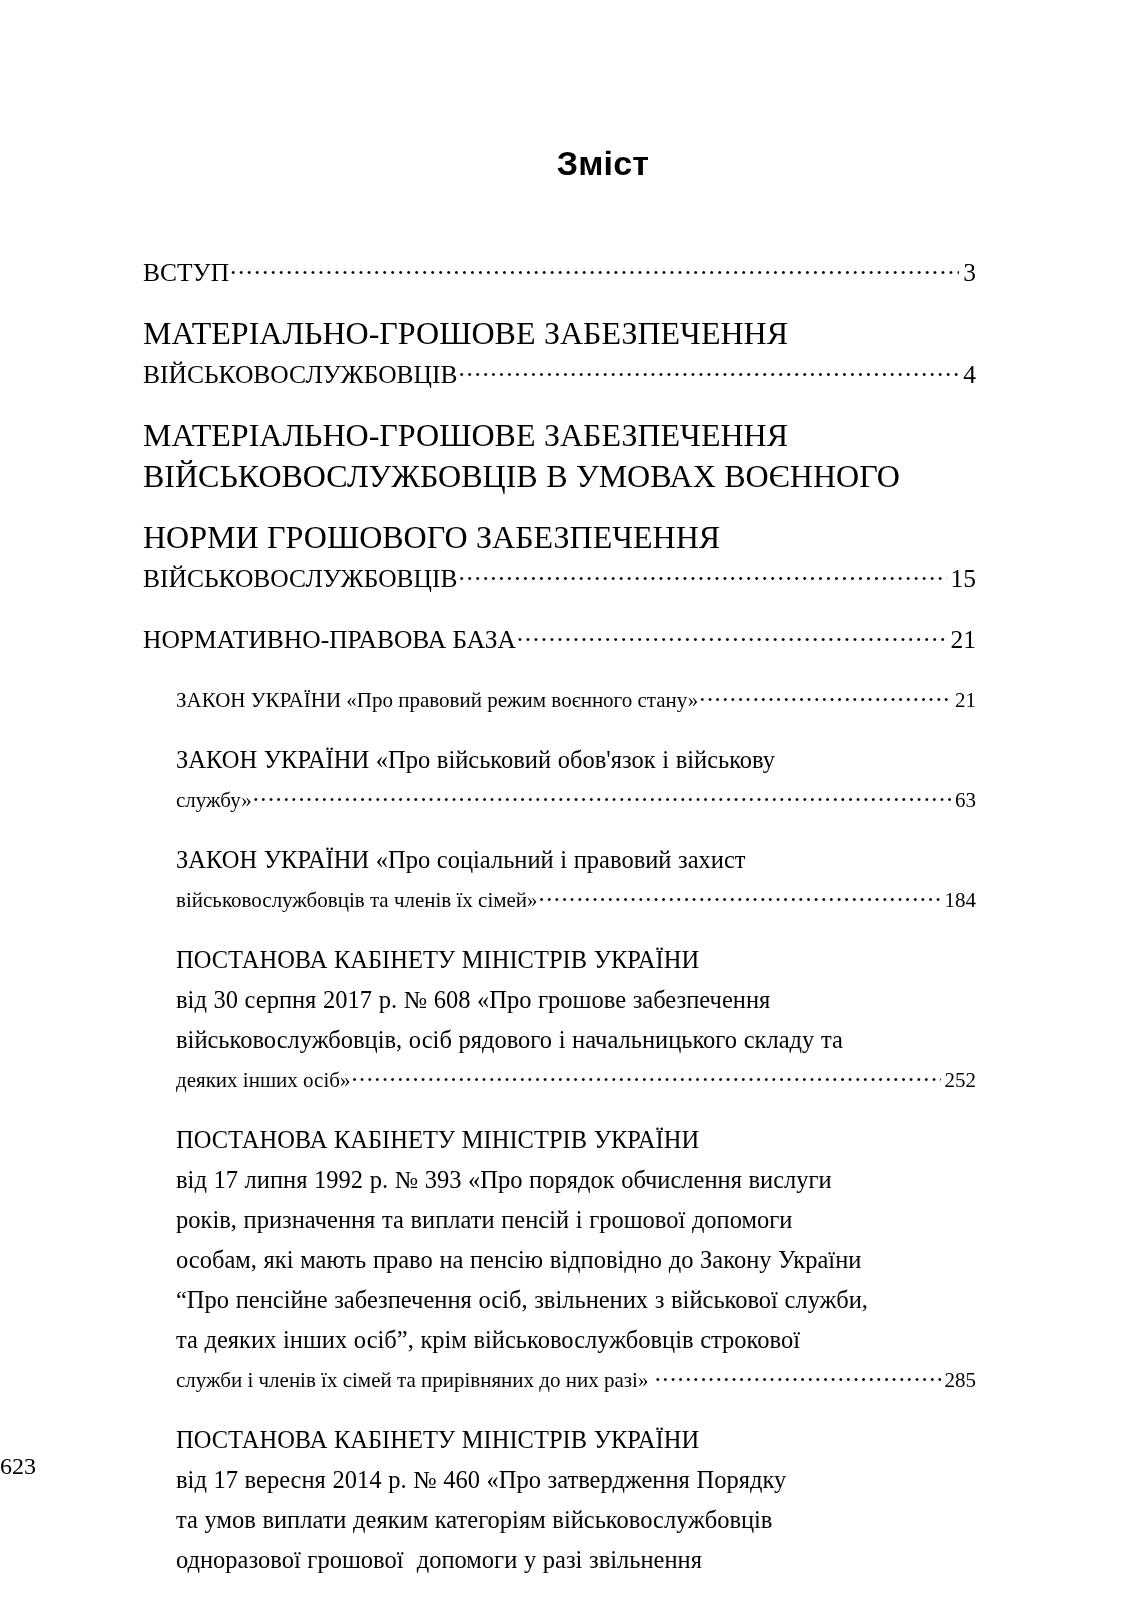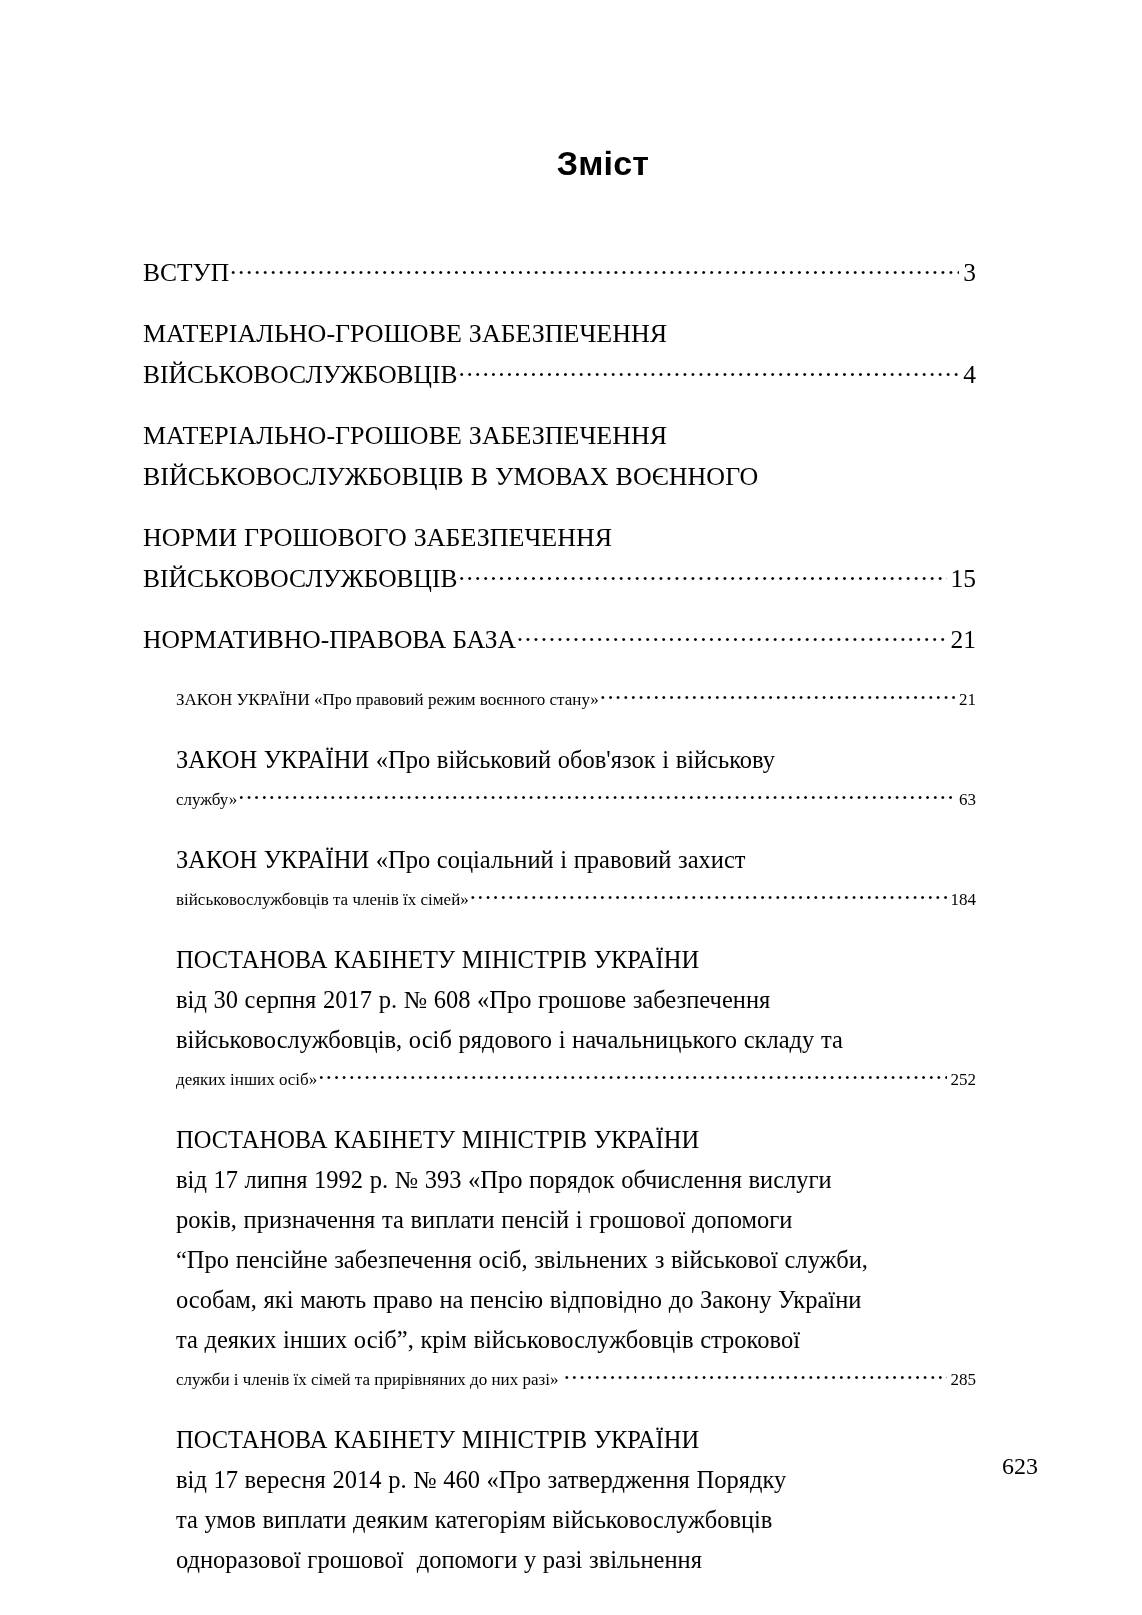--- a/index.html
+++ b/index.html
@@ -42,39 +42,39 @@
   .toc-entry.level-2 {
     margin-left: 33px;
     width: 800px;
   }
   .toc-entry:last-child {
     margin-bottom: 0;
   }
   .toc-line {
     position: relative;
     display: block;
-    font-size: 26px;
+    font-size: 32px;
     line-height: 41px;
     white-space: pre-wrap;
     word-spacing: 0.5px;
   }
   .toc-entry.level-2 .toc-line {
     font-size: 24.5px;
     line-height: 40px;
   }
   .toc-last-line {
     display: flex;
     align-items: baseline;
     width: 100%;
     font-size: 25.5px;
     line-height: 41px;
     justify-content: center;
   }
   .toc-entry.level-2 .toc-last-line {
-    font-size: 17px;
+    font-size: 21px;
     line-height: 40px;
   }
   .toc-text {
     flex: 0 1 auto;
     white-space: pre-wrap;
   }
   .toc-leader {
     flex: 1 1 auto;
     min-width: 6px;
     overflow: hidden;
@@ -101,21 +101,21 @@
     flex: 0 0 auto;
     text-align: right;
     padding-left: 3px;
     white-space: nowrap;
   }
   .folio {
     position: absolute;
     top: 1451px;
     left: 0;
     width: 1038px;
-    text-align: right;
+    text-align: left;
     font-size: 24px;
     line-height: 30px;
     color: #000000;
   }
 </style>
 </head>
 <body>
 
 <div class="page">
 
@@ -186,22 +186,22 @@
         <div class="toc-last-line">
           <span class="toc-text">деяких інших осіб»</span>
           <span class="toc-leader"></span>
           <span class="toc-page">252</span>
         </div>
       </div>
       <div class="toc-entry level-2">
         <span class="toc-line">ПОСТАНОВА КАБІНЕТУ МІНІСТРІВ УКРАЇНИ</span>
         <span class="toc-line">від 17 липня 1992 р. № 393 «Про порядок обчислення вислуги</span>
         <span class="toc-line">років, призначення та виплати пенсій і грошової допомоги</span>
+        <span class="toc-line">особам, які мають право на пенсію відповідно до Закону України</span>
         <span class="toc-line">“Про пенсійне забезпечення осіб, звільнених з військової служби,</span>
-        <span class="toc-line">особам, які мають право на пенсію відповідно до Закону України</span>
         <span class="toc-line">та деяких інших осіб”, крім військовослужбовців строкової</span>
         <div class="toc-last-line">
           <span class="toc-text">служби і членів їх сімей та прирівняних до них разі» </span>
           <span class="toc-leader"></span>
           <span class="toc-page">285</span>
         </div>
       </div>
       <div class="toc-entry level-2">
         <span class="toc-line">ПОСТАНОВА КАБІНЕТУ МІНІСТРІВ УКРАЇНИ</span>
         <span class="toc-line">від 17 вересня 2014 р. № 460 «Про затвердження Порядку</span>

